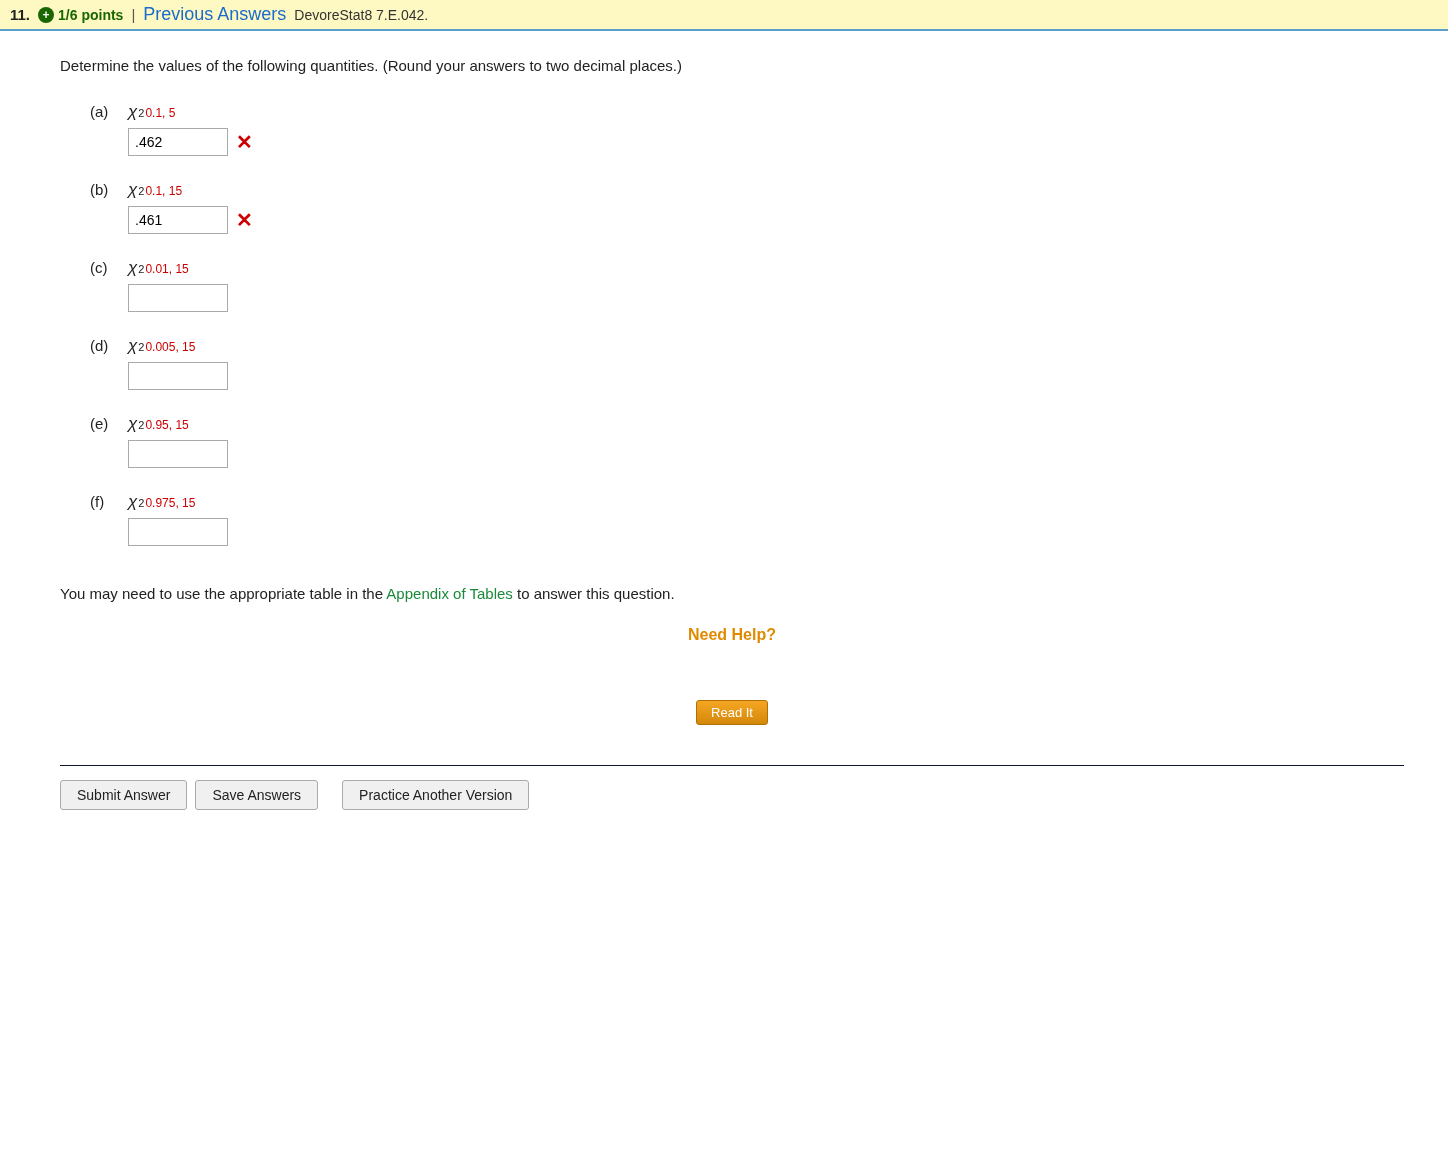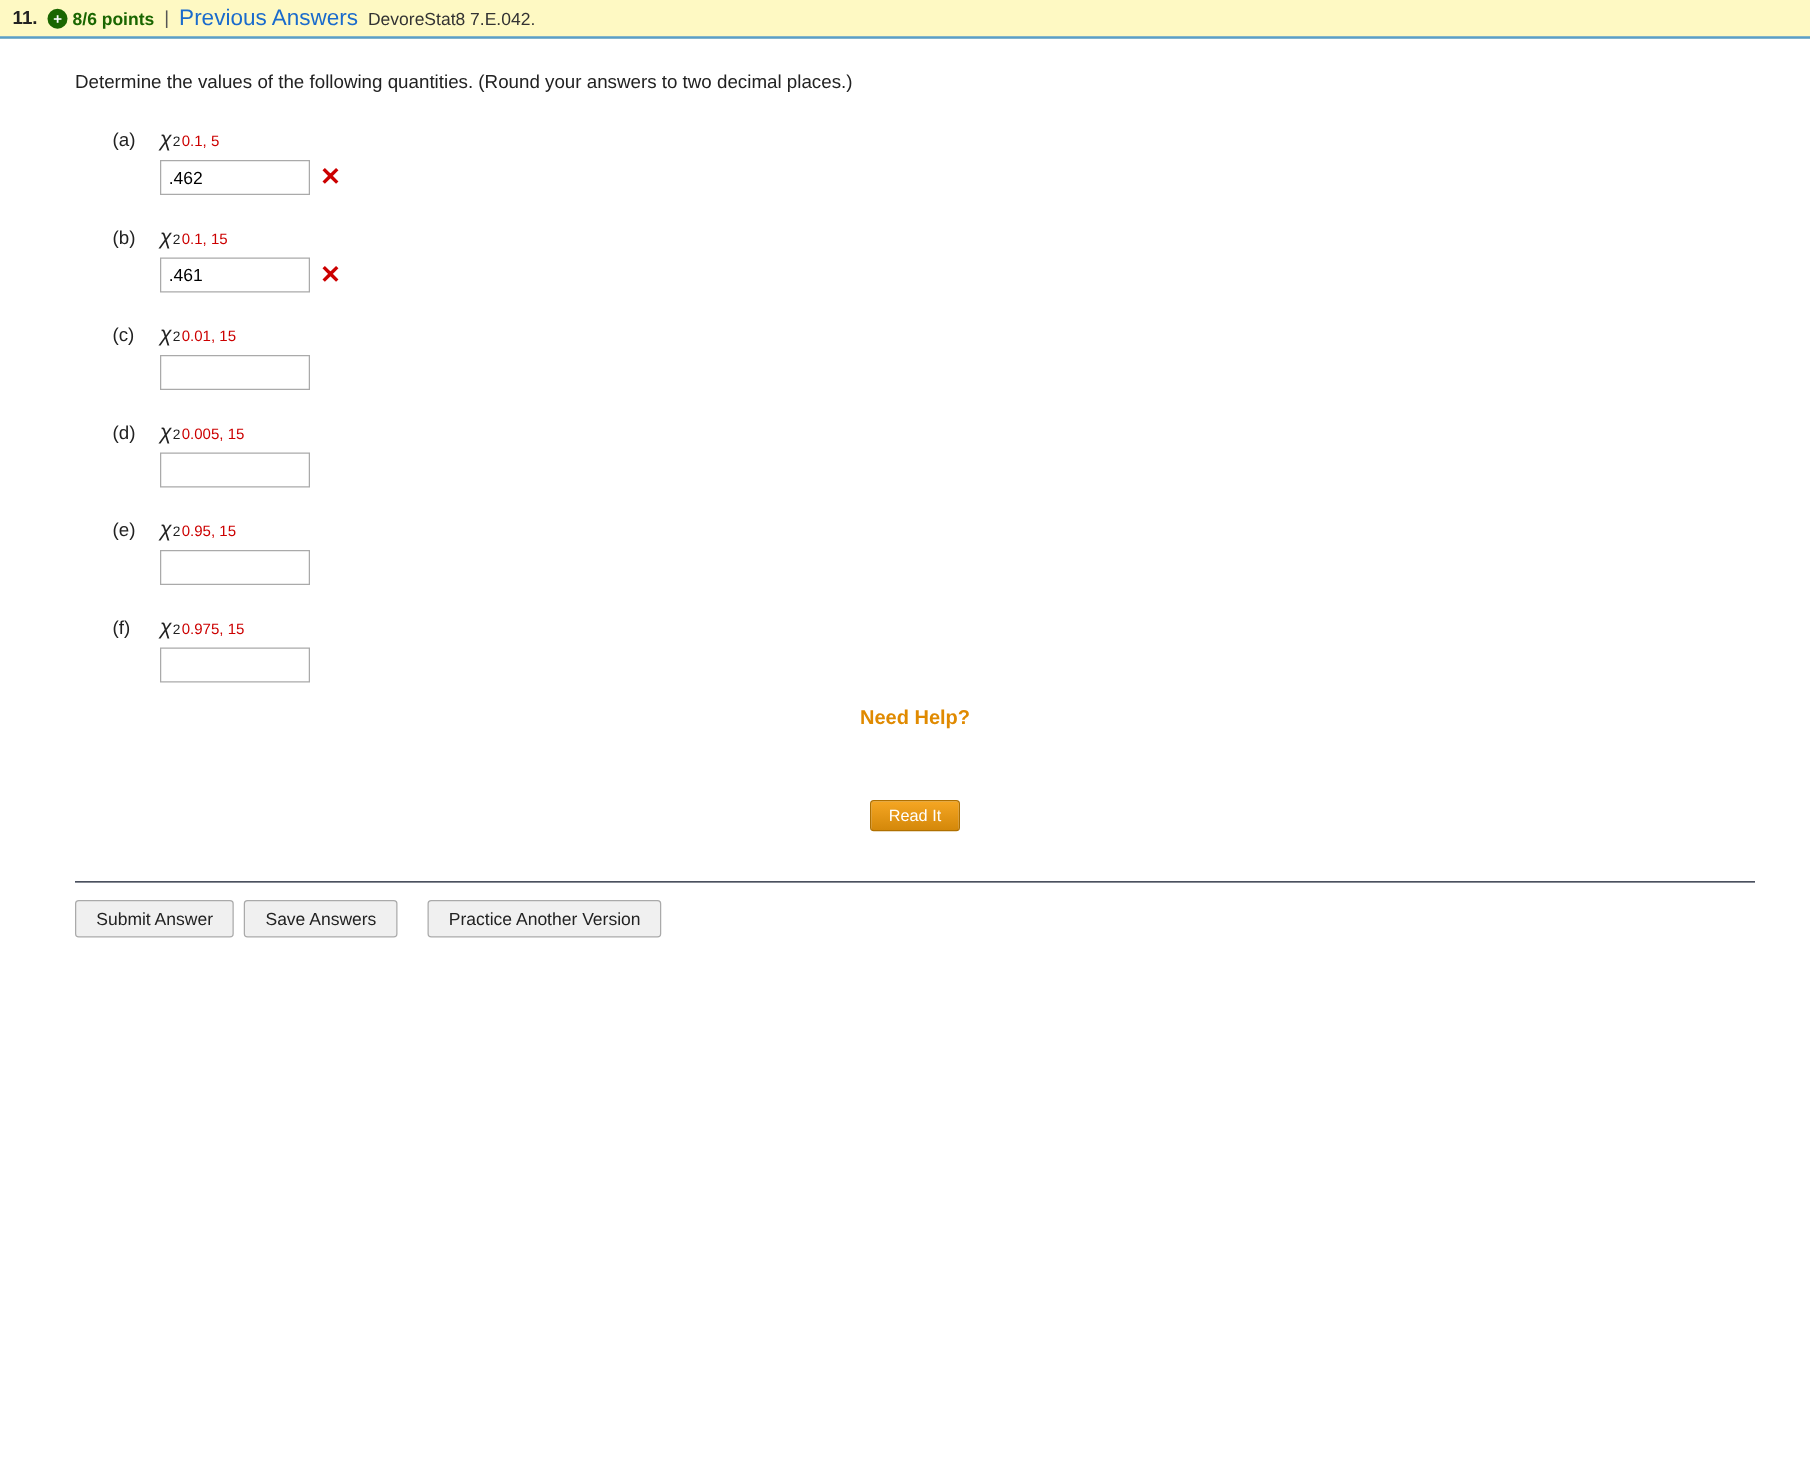--- a/index.html
+++ b/index.html
@@ -102,21 +102,21 @@
     }
 
     .input-row {
       display: flex;
       align-items: center;
       gap: 8px;
       margin-left: 38px;
     }
 
     .answer-input {
-      width: 120px;
+      width: 100px;
       height: 28px;
       border: 1px solid #aaa;
       padding: 2px 6px;
       font-size: 14px;
     }
 
     .wrong-icon {
       color: #cc0000;
       font-size: 20px;
       font-weight: bold;
@@ -179,21 +179,21 @@
       text-align: center;
     }
   </style>
 </head>
 <body>
 
 <div class="header-bar">
   <span class="question-number">11.</span>
   <span class="points-badge">
     <span class="plus-icon">+</span>
-    <span>8/6 points</span>
+    <span>1/6 points</span>
   </span>
   <span class="separator">|</span>
   <a class="prev-answers-link" href="#">Previous Answers</a>
   <span class="source-text">DevoreStat8 7.E.042.</span>
 </div>
 
 <div class="main-content">
   <div class="question-text">Determine the values of the following quantities. (Round your answers to two decimal places.)</div>
 
   <div class="parts-container">
@@ -279,20 +279,23 @@
             <span class="chi-sub">0.975, 15</span>
         </span>
       </div>
       <div class="input-row">
         <input class="answer-input" type="text" value="" style="">
       </div>
     </div>
 
   </div>
 
+  <div class="footnote-text">
+    <span>You may need to use the appropriate table in the </span><a class="appendix-link" href="#">Appendix of Tables</a><span> to answer this question.</span>
+  </div>
 
   <div class="need-help-row">
     <span class="need-help-label">Need Help?</span>
     <button class="read-it-btn">Read It</button>
   </div>
 
   <div class="bottom-buttons">
     <button class="bottom-btn">Submit Answer</button>
     <button class="bottom-btn">Save Answers</button>
     <button class="bottom-btn practice-btn">Practice Another Version</button>

